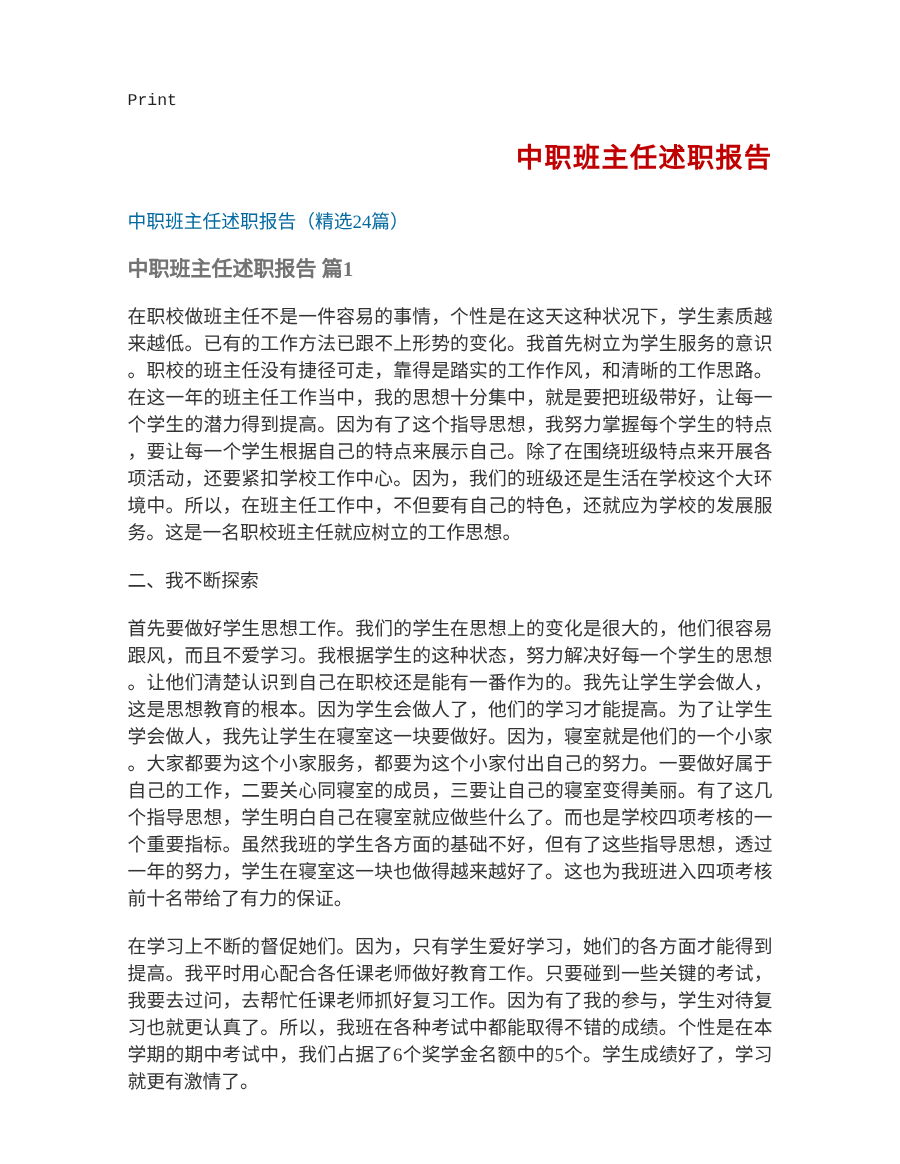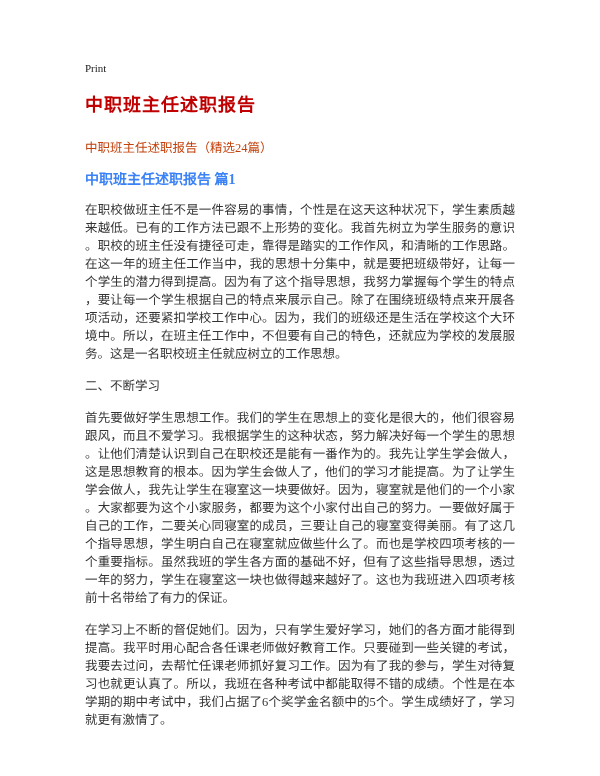--- a/index.html
+++ b/index.html
@@ -17,46 +17,46 @@
     color:var(--body-text);
     position:relative;
     overflow:hidden;
   }
   .print-link{
     position:absolute;
     top:62px;
     left:85px;
     font-size:11px;
     color:#222222;
-    font-family:Liberation Serif, serif;
+    font-family:Liberation Mono, monospace;
     text-decoration:none;
     cursor:pointer;
   }
   .content{
     padding:90px 85px 0 85px;
   }
   .page-title{
     margin:0 0 21px 0;
-    text-align:left;
+    text-align:right;
     font-size:18px;
     font-weight:bold;
     color:var(--title-red);
     letter-spacing:1px;
   }
   .article-subtitle{
     margin:0 0 12px 0;
     font-size:12.5px;
     font-weight:normal;
-    color:#c2410c;
+    color:#0369a1;
   }
   .section-title{
     margin:0 0 13px 0;
     font-size:14px;
     font-weight:bold;
-    color:#3b82f6;
+    color:#737373;
   }
   .body-par{
     margin:0 0 14px 0;
     font-size:12.5px;
     line-height:18px;
     text-align:justify;
     line-break:anywhere;
     word-break:break-all;
     color:var(--body-text);
   }
@@ -78,19 +78,19 @@
   <h1 class="page-title">中职班主任述职报告</h1>
 
   <p class="article-subtitle">中职班主任述职报告（精选24篇）</p>
 
   <h2 class="section-title">中职班主任述职报告 篇1</h2>
 
 
 
   <p class="body-par">在职校做班主任不是一件容易的事情，个性是在这天这种状况下，学生素质越来越低。已有的工作方法已跟不上形势的变化。我首先树立为学生服务的意识。职校的班主任没有捷径可走，靠得是踏实的工作作风，和清晰的工作思路。在这一年的班主任工作当中，我的思想十分集中，就是要把班级带好，让每一个学生的潜力得到提高。因为有了这个指导思想，我努力掌握每个学生的特点，要让每一个学生根据自己的特点来展示自己。除了在围绕班级特点来开展各项活动，还要紧扣学校工作中心。因为，我们的班级还是生活在学校这个大环境中。所以，在班主任工作中，不但要有自己的特色，还就应为学校的发展服务。这是一名职校班主任就应树立的工作思想。</p>
 
-  <h3 class="sub-heading">二、不断学习</h3>
+  <h3 class="sub-heading">二、我不断探索</h3>
 
   <p class="body-par">首先要做好学生思想工作。我们的学生在思想上的变化是很大的，他们很容易跟风，而且不爱学习。我根据学生的这种状态，努力解决好每一个学生的思想。让他们清楚认识到自己在职校还是能有一番作为的。我先让学生学会做人，这是思想教育的根本。因为学生会做人了，他们的学习才能提高。为了让学生学会做人，我先让学生在寝室这一块要做好。因为，寝室就是他们的一个小家。大家都要为这个小家服务，都要为这个小家付出自己的努力。一要做好属于自己的工作，二要关心同寝室的成员，三要让自己的寝室变得美丽。有了这几个指导思想，学生明白自己在寝室就应做些什么了。而也是学校四项考核的一个重要指标。虽然我班的学生各方面的基础不好，但有了这些指导思想，透过一年的努力，学生在寝室这一块也做得越来越好了。这也为我班进入四项考核前十名带给了有力的保证。</p>
 
   <p class="body-par">在学习上不断的督促她们。因为，只有学生爱好学习，她们的各方面才能得到提高。我平时用心配合各任课老师做好教育工作。只要碰到一些关键的考试，我要去过问，去帮忙任课老师抓好复习工作。因为有了我的参与，学生对待复习也就更认真了。所以，我班在各种考试中都能取得不错的成绩。个性是在本学期的期中考试中，我们占据了6个奖学金名额中的5个。学生成绩好了，学习就更有激情了。</p>
 
 </div>
 
 </body></html>

